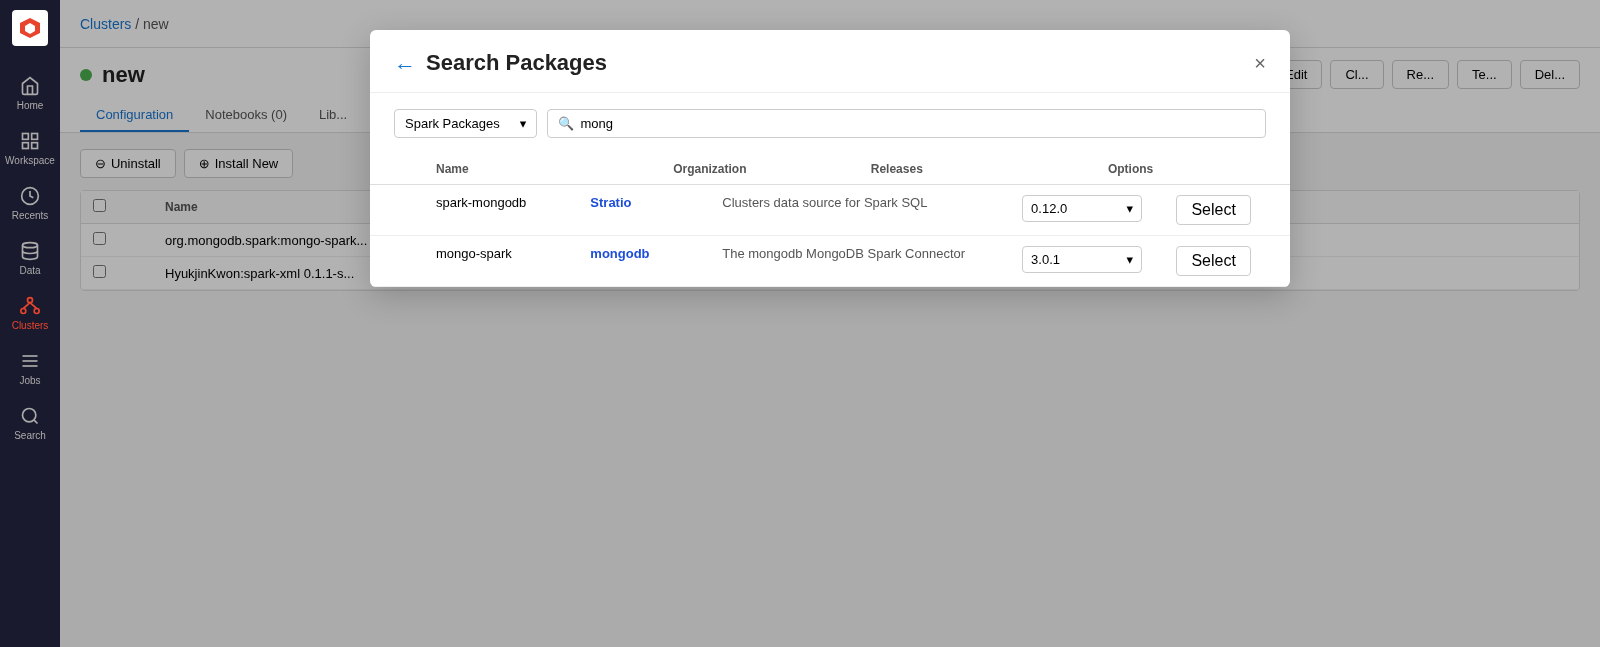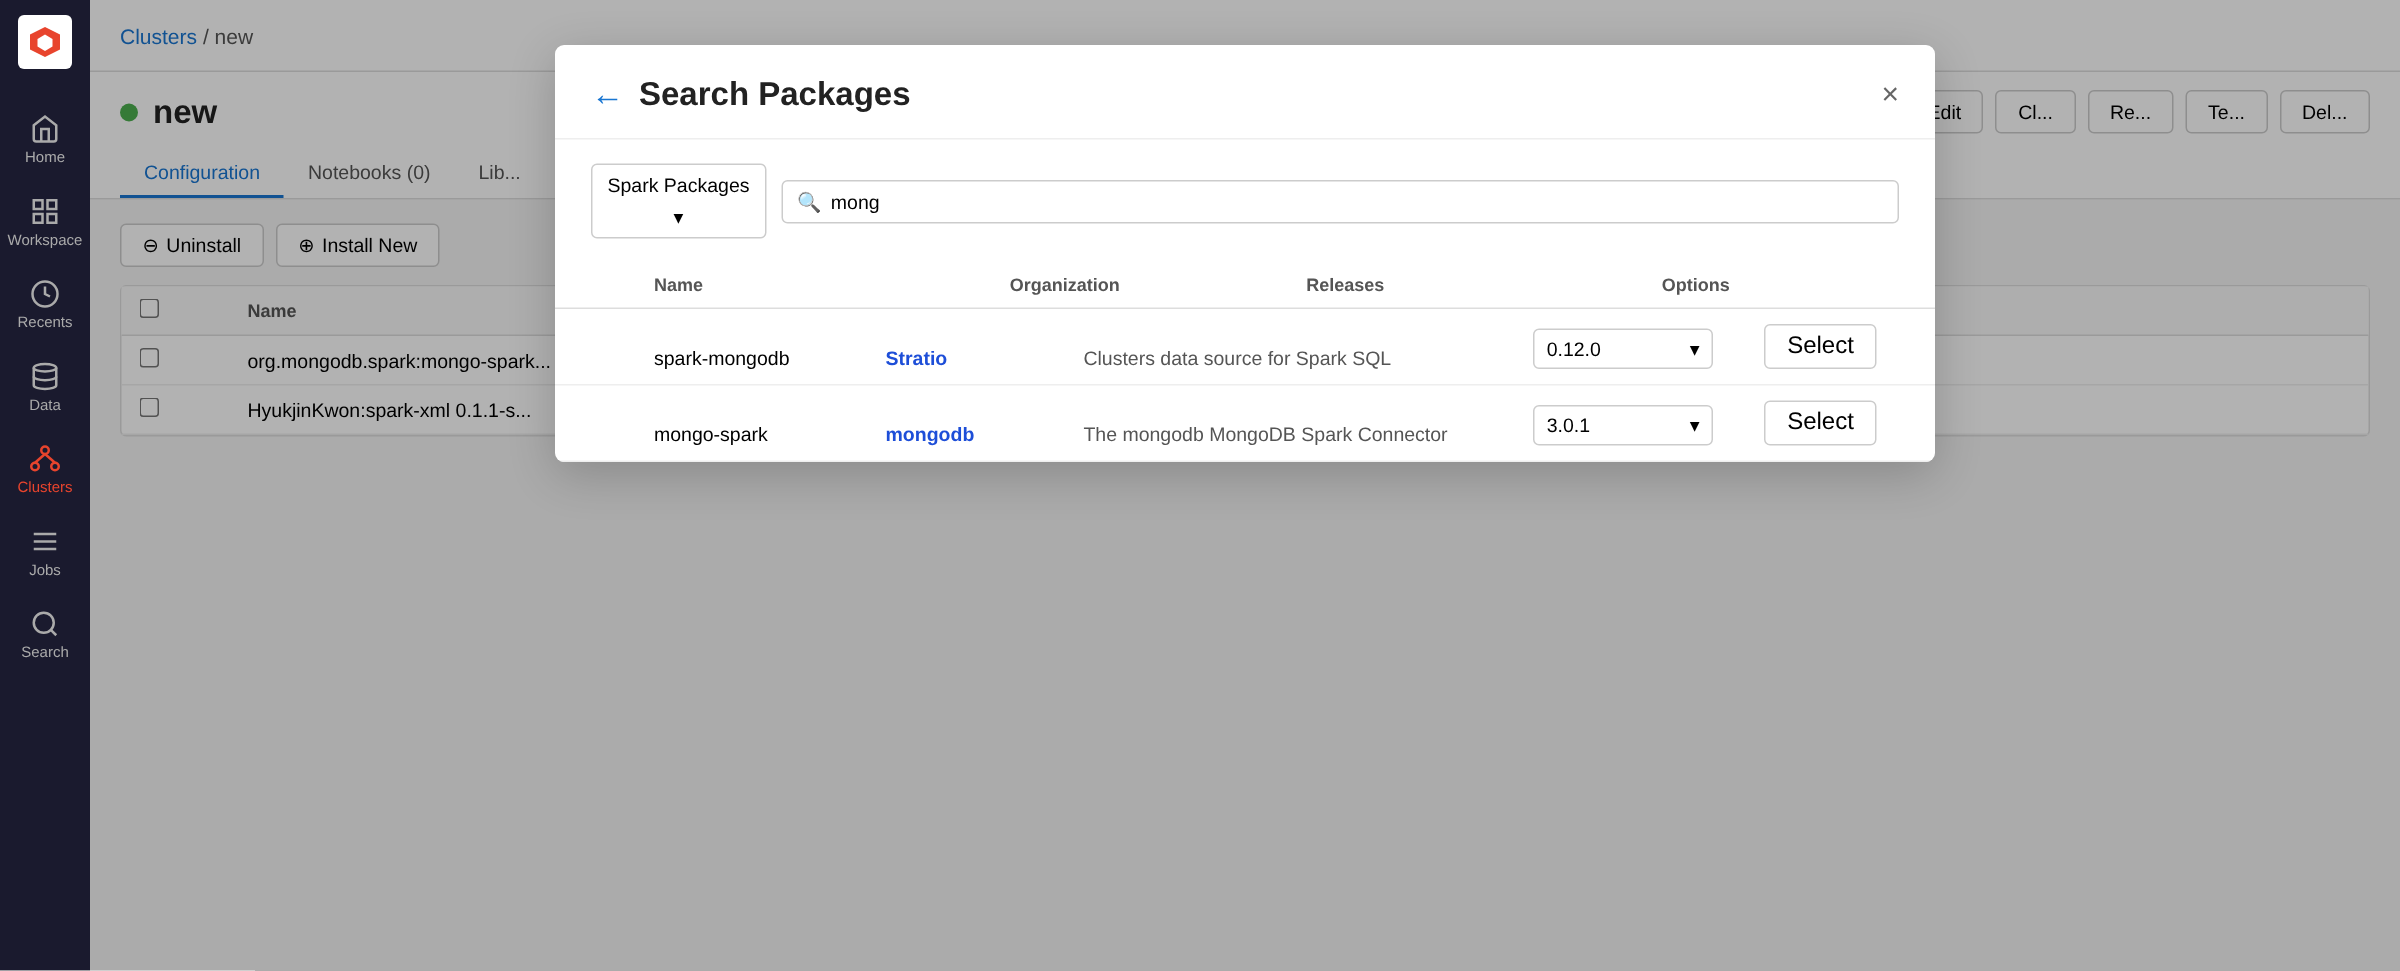--- a/index.html
+++ b/index.html
@@ -122,21 +122,21 @@
     .close-btn { background: none; border: none; font-size: 20px; cursor: pointer; color: #666; padding: 0; }
 
     .modal-search-bar {
       padding: 16px 24px;
       display: flex; align-items: center; gap: 10px;
     }
     .pkg-type-select {
       display: flex; align-items: center;
       border: 1px solid #ccc; border-radius: 4px;
       padding: 6px 10px; font-size: 13px; background: #fff;
-      cursor: pointer; gap: 6px; flex-direction: column;
+      cursor: pointer; gap: 20px;
     }
     .search-box {
       display: flex; align-items: center;
       border: 1px solid #ccc; border-radius: 4px;
       padding: 6px 10px; font-size: 13px; background: #fff; flex: 1;
       gap: 6px;
     }
     .search-box input {
       border: none; outline: none; font-size: 13px; flex: 1;
     }
@@ -145,21 +145,21 @@
       border-bottom: 1px solid #ddd; font-size: 12px; font-weight: 600; color: #555;
     }
     .results-header .col-name { flex: 1.2; }
     .results-header .col-org { flex: 1; }
     .results-header .col-desc { flex: 2.5; }
     .results-header .col-rel { flex: 1.2; }
     .results-header .col-opt { flex: 0.8; }
 
     .result-row {
       display: flex; padding: 10px 24px; border-bottom: 1px solid #eee;
-      font-size: 13px; align-items: flex-end; position: relative; gap: 20px;
+      font-size: 13px; align-items: flex-start; position: relative; gap: 20px;
     }
     .result-row .col-name { flex: 1.2; }
     .result-row .col-org { flex: 1; color: #1d4ed8; font-weight: bold; }
     .result-row .col-desc { flex: 2.5; color: #555; }
     .result-row .col-rel { flex: 1.2; position: relative; }
     .result-row .col-opt { flex: 0.8; }
 
     .release-select {
       display: flex; align-items: center; justify-content: space-between;
       border: 1px solid #ccc; border-radius: 4px; padding: 5px 8px;

